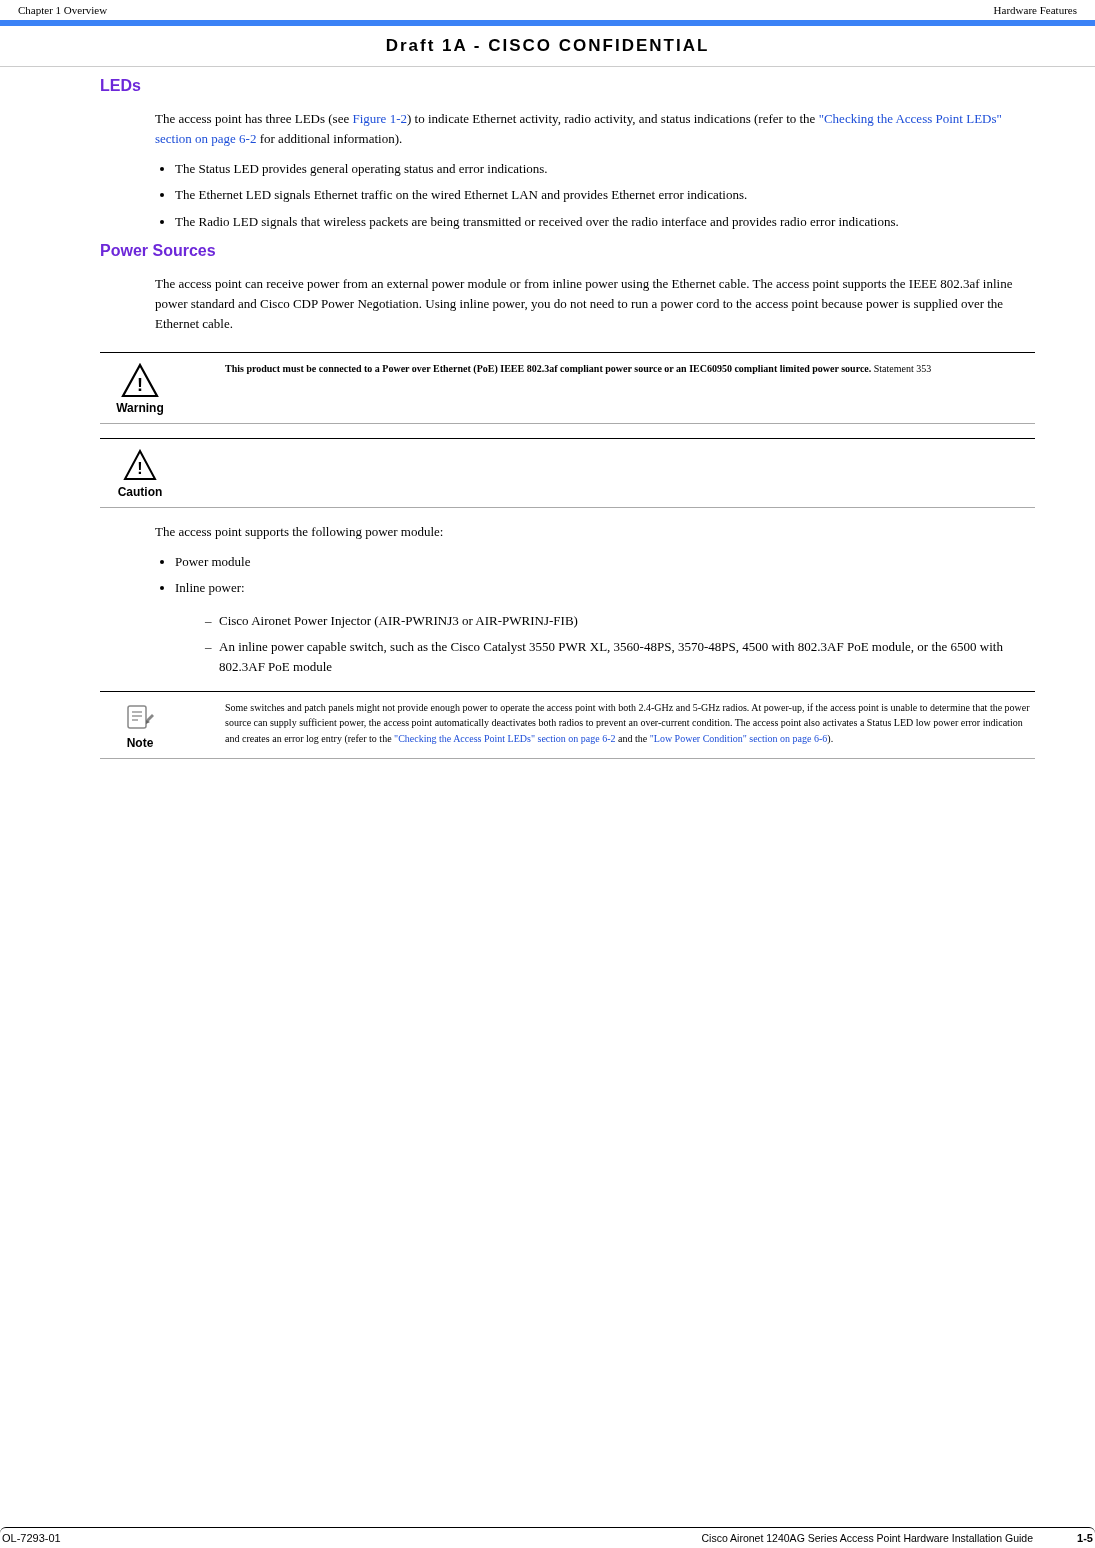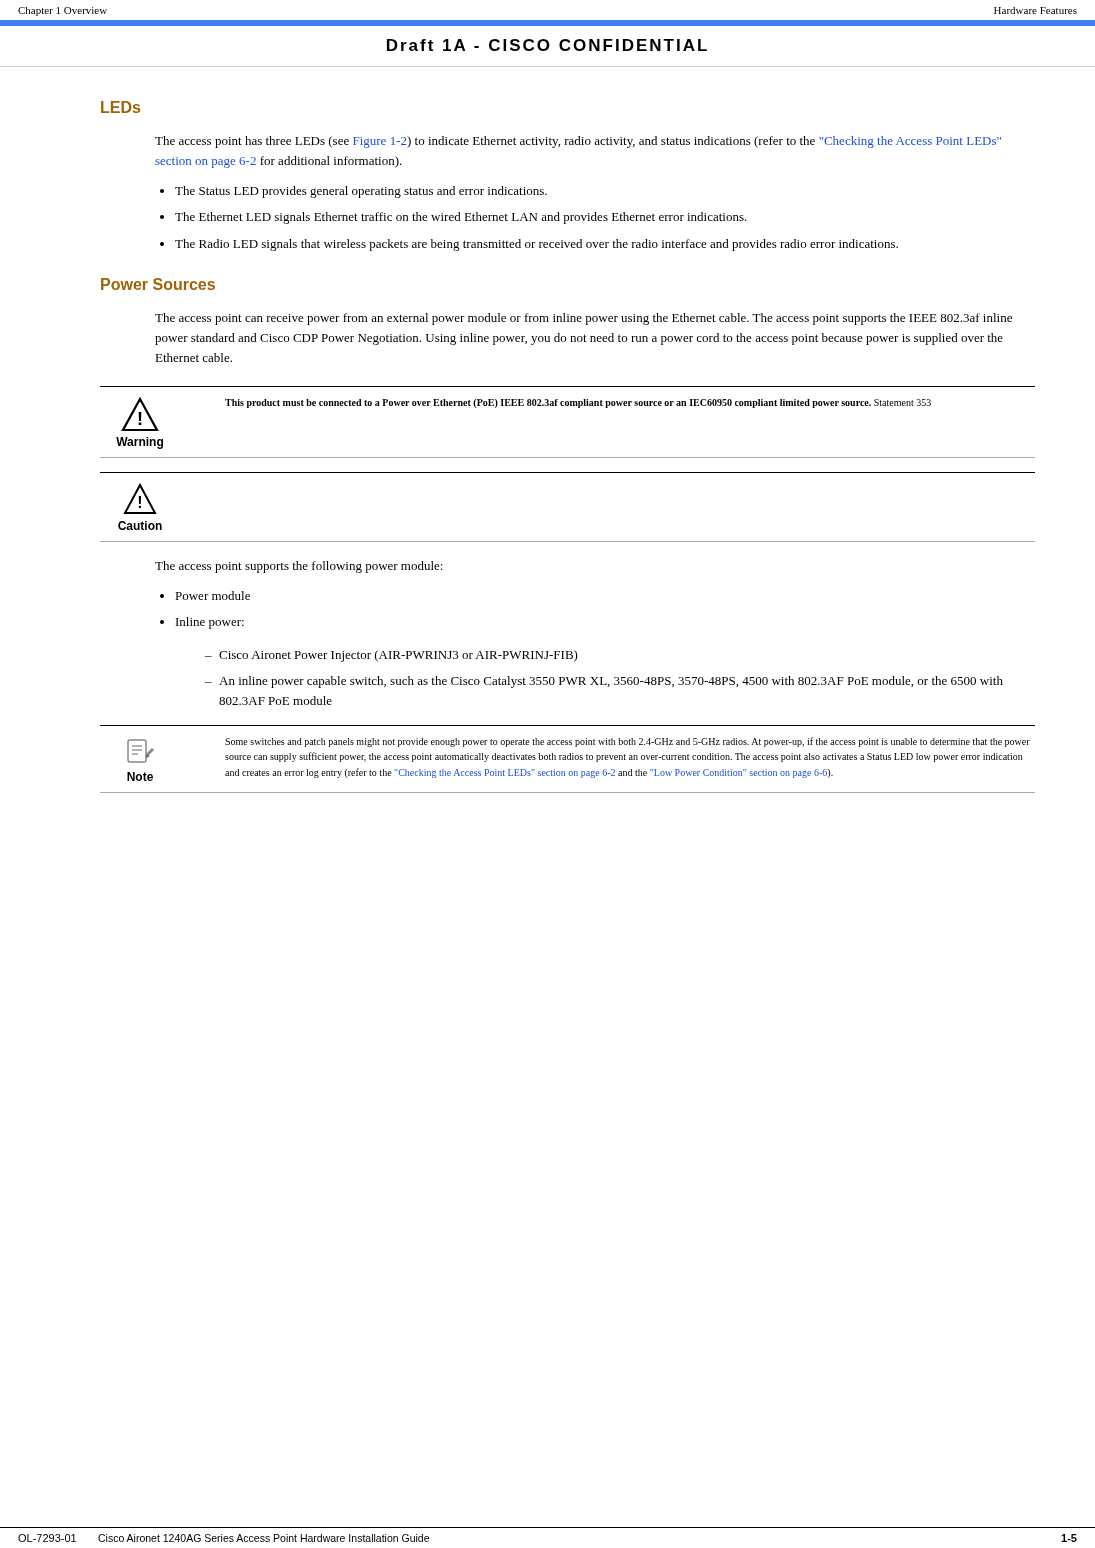--- a/index.html
+++ b/index.html
@@ -37,23 +37,22 @@
     
     .content-area {
       padding: 10px 60px 60px 100px;
     }
 
     
     .section-heading {
       font-family: Arial, sans-serif;
       font-size: 16px;
       font-weight: bold;
-      margin-top: 22px;
       margin-bottom: 14px;
-      color: #a16207;
+      color: #6d28d9;
     }
 
     
     .body-text {
       font-size: 13px;
       line-height: 1.55;
       margin-bottom: 10px;
       margin-left: 55px;
     }
 
@@ -130,30 +129,31 @@
       cursor: pointer;
     }
 
     
     .footer {
       position: absolute;
       bottom: 0;
       left: 0;
       right: 0;
       border-top: 1px solid #000;
-      padding: 4px 18px;
+      padding: 4px 2px;
       display: flex;
       justify-content: space-between;
       align-items: center;
       font-size: 11px;
       font-family: Arial, sans-serif;
+      border-radius: 6px;
     }
     .footer-center {
       flex: 1;
-      text-align: left;
+      text-align: right;
       font-size: 10.5px;
     }
     .footer-right {
       min-width: 60px;
       text-align: right;
       font-weight: bold;
       font-size: 11px;
     }
     .footer-left {
       min-width: 80px;

